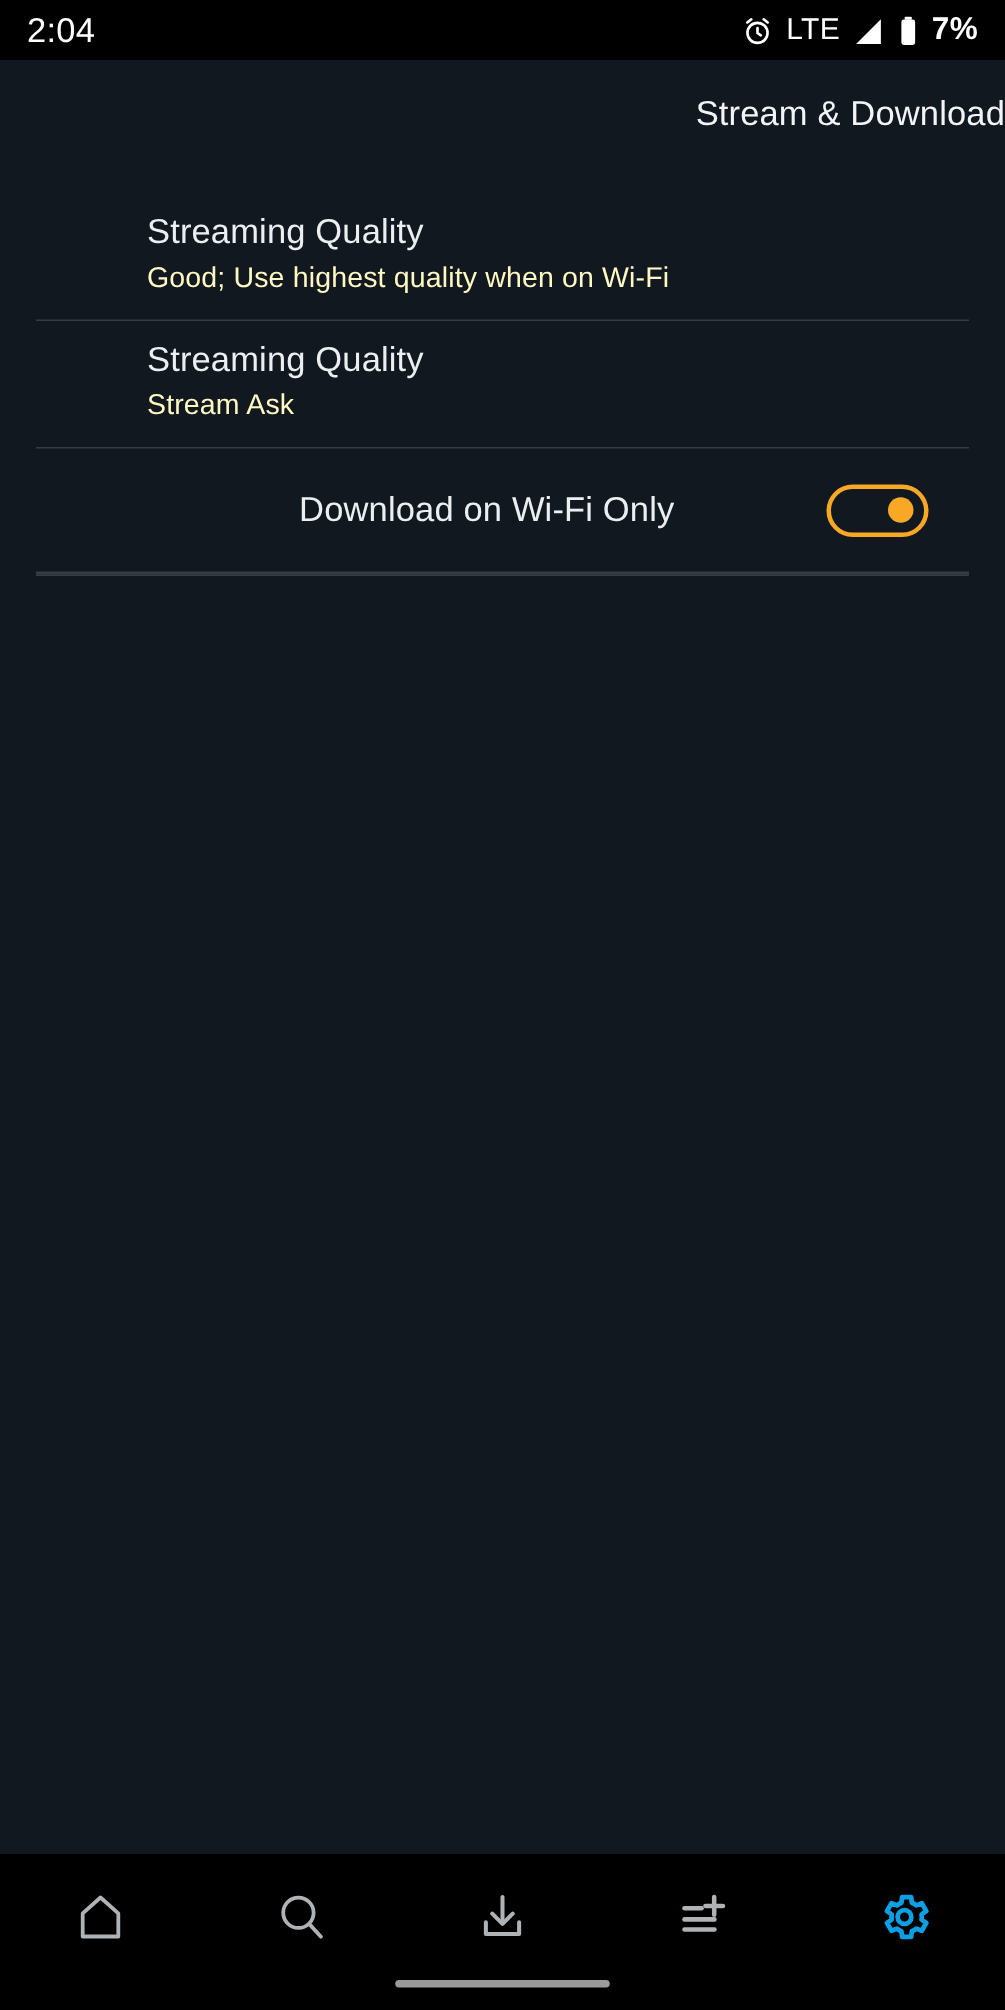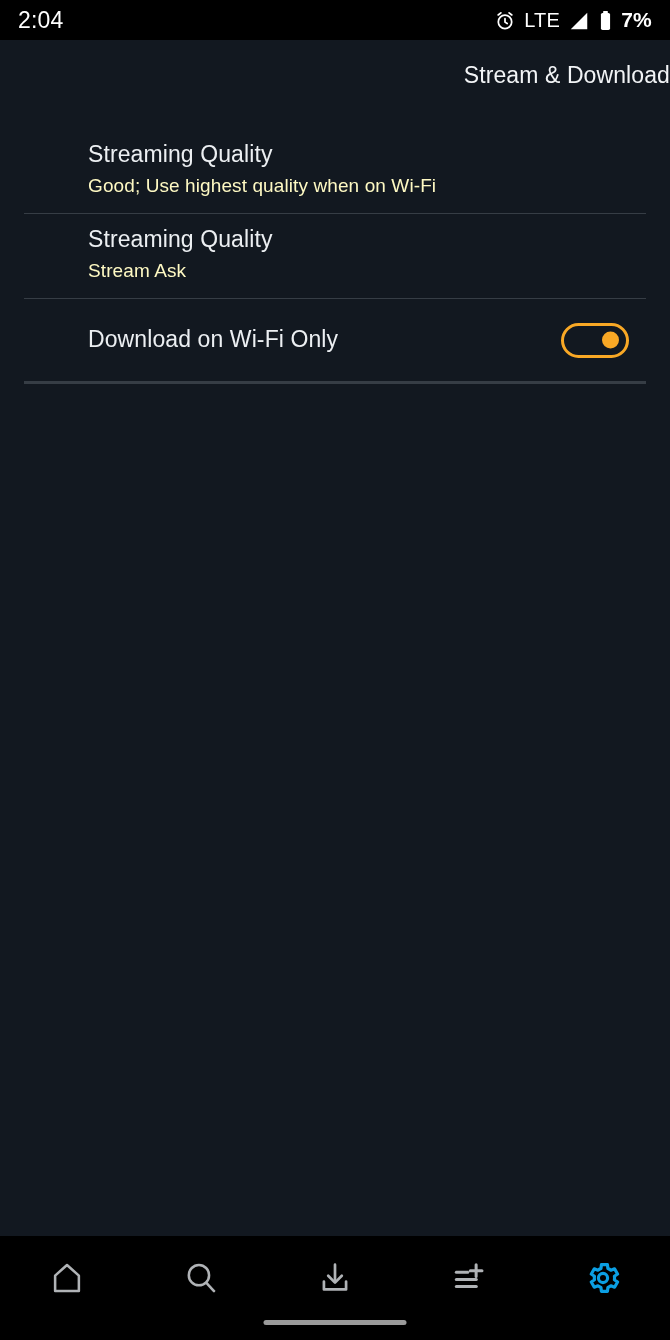--- a/index.html
+++ b/index.html
@@ -51,21 +51,21 @@
     color:#f2f4f6;
     font-size:23px;
     padding-top:22px;
     letter-spacing:.1px;
   }
   .list { margin-top:40px; }
 
   .row {
     position:relative;
     display:flex; align-items:center;
-    padding:0 20px;
+    padding:0 30px;
     min-height:82px;
   }
   .row .texts { flex:1 1 auto; padding-left:68px; }
   .row .title {
     color:#eceff2;
     font-size:23px;
     letter-spacing:.1px;
     line-height:1.18;
   }
   .row .subtitle {
@@ -76,21 +76,21 @@
     line-height:1.2;
   }
   .divider {
     height:1px;
     background:#363d45;
     margin:0 24px;
   }
 
   
   .row.two-line { min-height:84px; padding-top:6px; padding-bottom:10px; }
-  .row.switch-row { min-height:82px; }
+  .row.switch-row { min-height:82px;text-align:center; }
 
   
   .toggle {
     position:relative;
     width:68px; height:35px;
     border-radius:18px;
     border:3px solid #9aa0a6;
     background:transparent;
     flex:0 0 auto;
     margin-right:21px;

